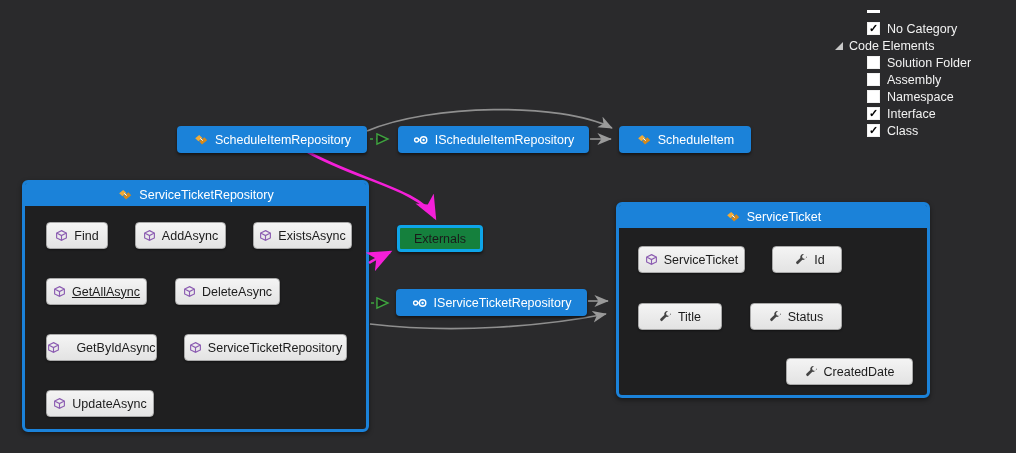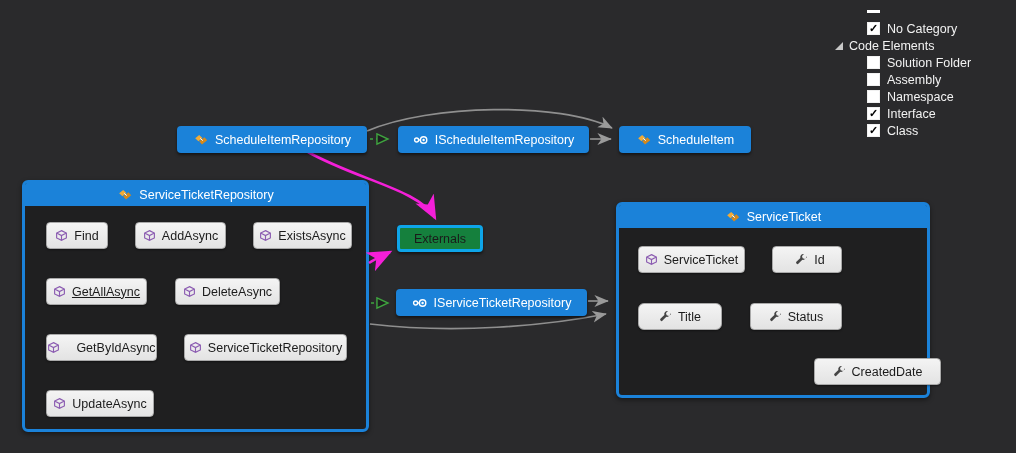--- a/index.html
+++ b/index.html
@@ -146,37 +146,37 @@
       <span>ServiceTicket</span>
     </div>
     <div class="chip" style="left:153px;top:41px;width:70px;padding-left:6px;">
       <span class="icon small">
           <svg viewBox="0 0 16 16">
             <path d="M13.6 4.1a3.7 3.7 0 0 1-4.6 4.3l-4.6 4.6a1.7 1.7 0 1 1-2.4-2.4l4.6-4.6A3.7 3.7 0 0 1 10.9 1.4L8.6 3.7l.8 2.9 2.9.8 2.3-2.3z" fill="#454545"></path>
           </svg>
         </span>
       <span>Id</span>
     </div>
-    <div class="chip" style="left:19px;top:98px;width:84px;border-radius:6px;">
+    <div class="chip" style="left:19px;top:98px;width:84px;">
       <span class="icon small">
           <svg viewBox="0 0 16 16">
             <path d="M13.6 4.1a3.7 3.7 0 0 1-4.6 4.3l-4.6 4.6a1.7 1.7 0 1 1-2.4-2.4l4.6-4.6A3.7 3.7 0 0 1 10.9 1.4L8.6 3.7l.8 2.9 2.9.8 2.3-2.3z" fill="#454545"></path>
           </svg>
         </span>
       <span>Title</span>
     </div>
     <div class="chip" style="left:131px;top:98px;width:92px;">
       <span class="icon small">
           <svg viewBox="0 0 16 16">
             <path d="M13.6 4.1a3.7 3.7 0 0 1-4.6 4.3l-4.6 4.6a1.7 1.7 0 1 1-2.4-2.4l4.6-4.6A3.7 3.7 0 0 1 10.9 1.4L8.6 3.7l.8 2.9 2.9.8 2.3-2.3z" fill="#454545"></path>
           </svg>
         </span>
       <span>Status</span>
     </div>
-    <div class="chip" style="left:167px;top:153px;width:127px;margin-left:28px;">
+    <div class="chip" style="left:167px;top:153px;width:127px;">
       <span class="icon small">
           <svg viewBox="0 0 16 16">
             <path d="M13.6 4.1a3.7 3.7 0 0 1-4.6 4.3l-4.6 4.6a1.7 1.7 0 1 1-2.4-2.4l4.6-4.6A3.7 3.7 0 0 1 10.9 1.4L8.6 3.7l.8 2.9 2.9.8 2.3-2.3z" fill="#454545"></path>
           </svg>
         </span>
       <span>CreatedDate</span>
     </div>
   </div>
 
   <svg class="edges" width="1016" height="453">

